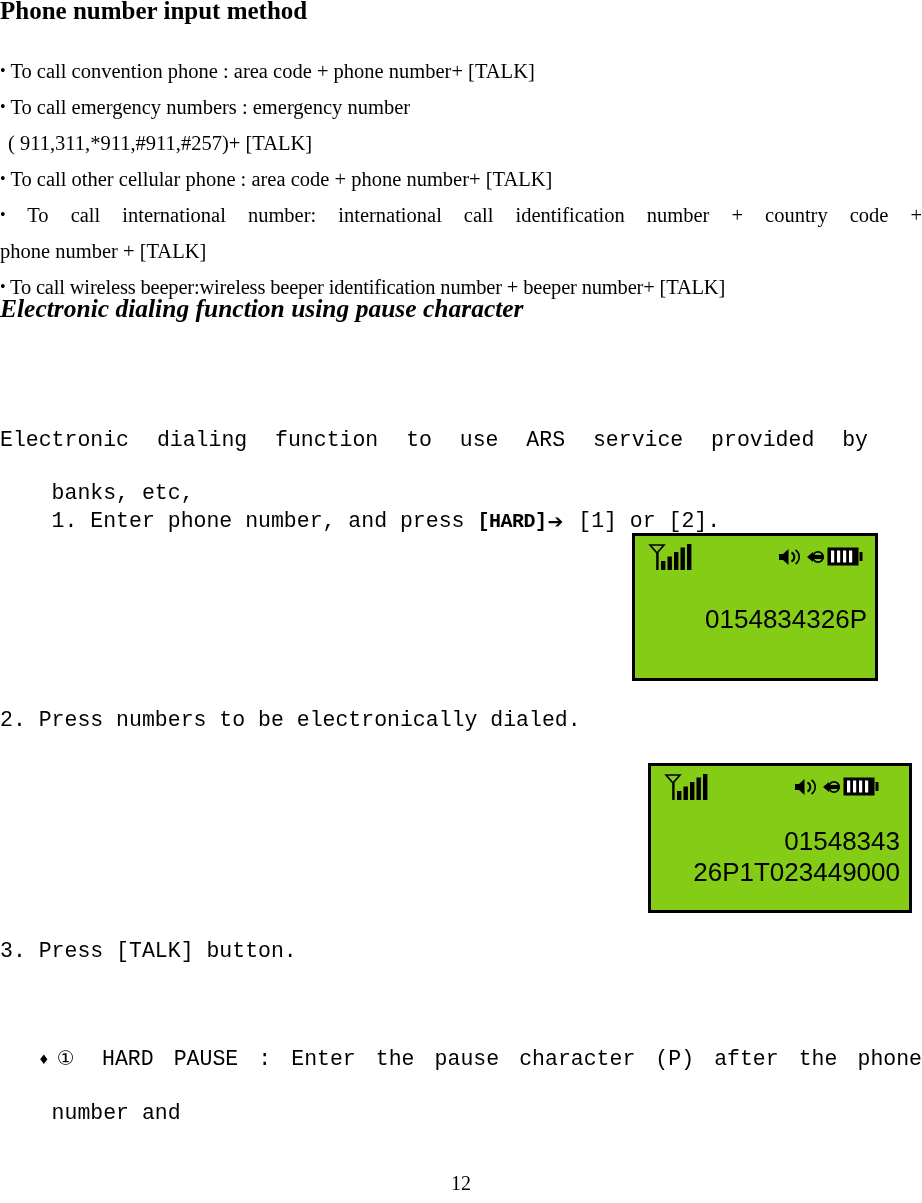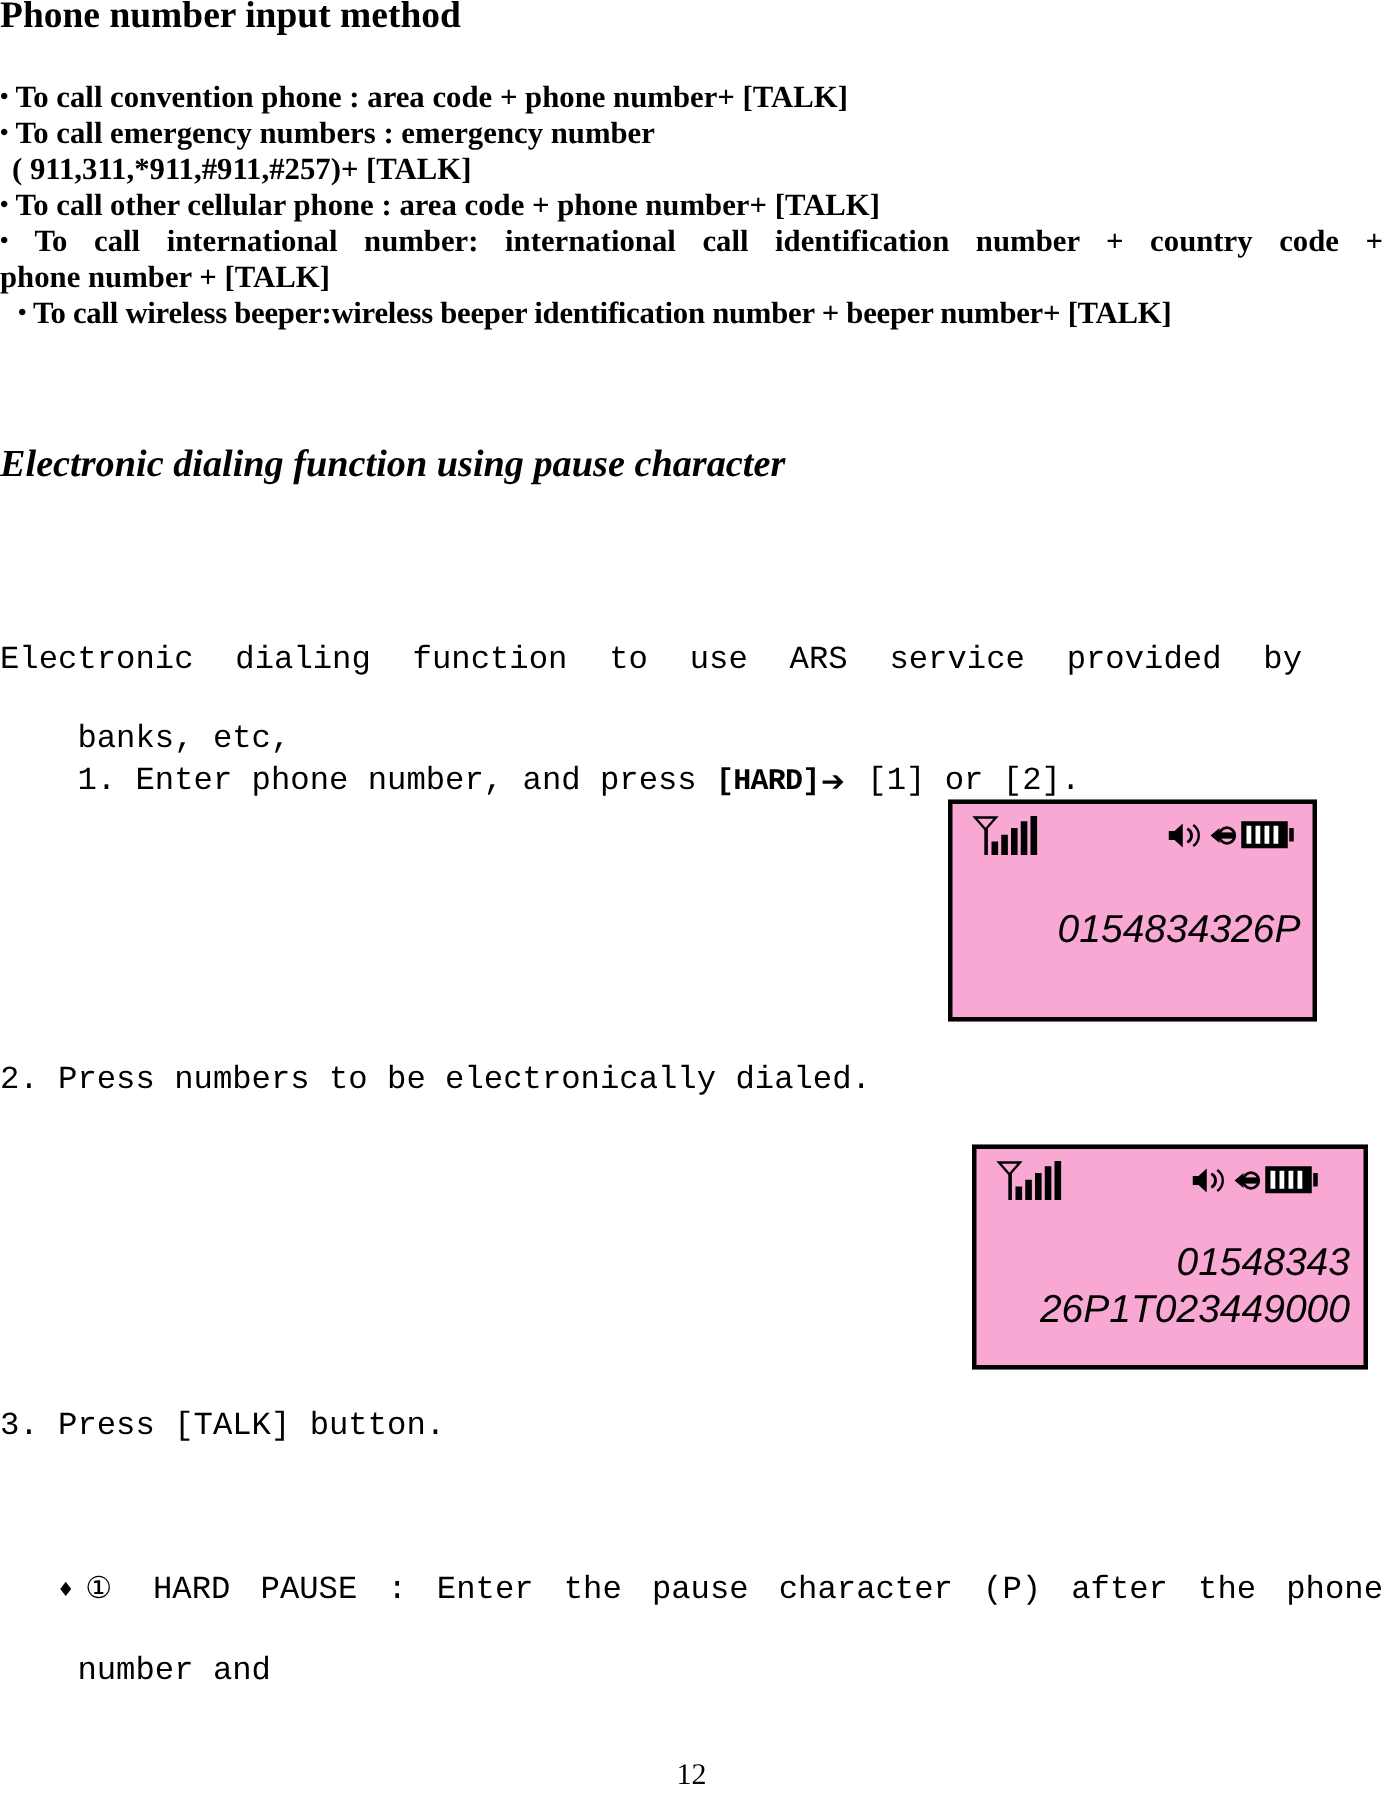--- a/index.html
+++ b/index.html
@@ -47,35 +47,33 @@
   }
 
   
   .bullet-list {
     position: absolute;
     left: 0px;
     top: 53px;
     width: 922px;
     font-family: "Liberation Serif", serif;
     font-size: 20.5px;
-    line-height: 24px;
-    font-weight: bold;
+    line-height: 36px;
   }
   .bullet-line {
     white-space: nowrap;
   }
   .bullet-line.justify {
     white-space: normal;
     text-align: justify;
     text-align-last: justify;
   }
   .bullet-line.condense {
     white-space: nowrap;
     letter-spacing: -0.18px;
-    padding-left: 12px;
   }
   .bullet-line.indent {
     padding-left: 8px;
   }
   .bullet-dot {
     font-size: 16px;
     vertical-align: 2px;
   }
 
   
@@ -137,23 +135,22 @@
   }
   .circled-one {
     font-family: "DejaVu Sans", sans-serif;
     font-size: 20px;
   }
 
   
   .lcd {
     position: absolute;
     border: 3px solid #000000;
-    background: #f9a8d4;
+    background: #84cc16;
     box-sizing: border-box;
-    font-style: italic;
   }
   #lcd-1 { left: 632px; top: 533px; width: 246px; height: 148px; }
   #lcd-2 { left: 648px; top: 763px; width: 264px; height: 150px; }
 
   .lcd-statusbar {
     position: absolute;
     left: 0;
     top: 0;
     width: 100%;
     height: 42px;

